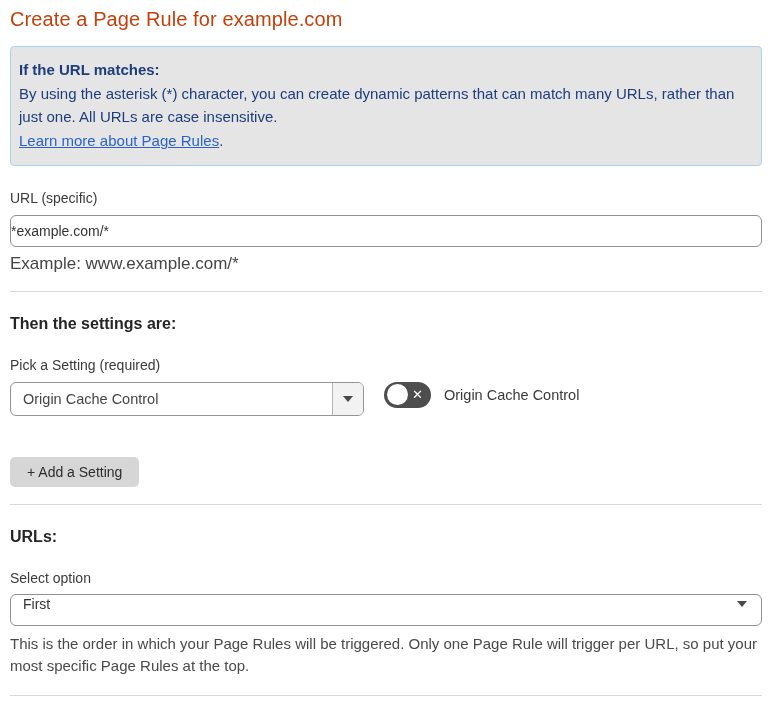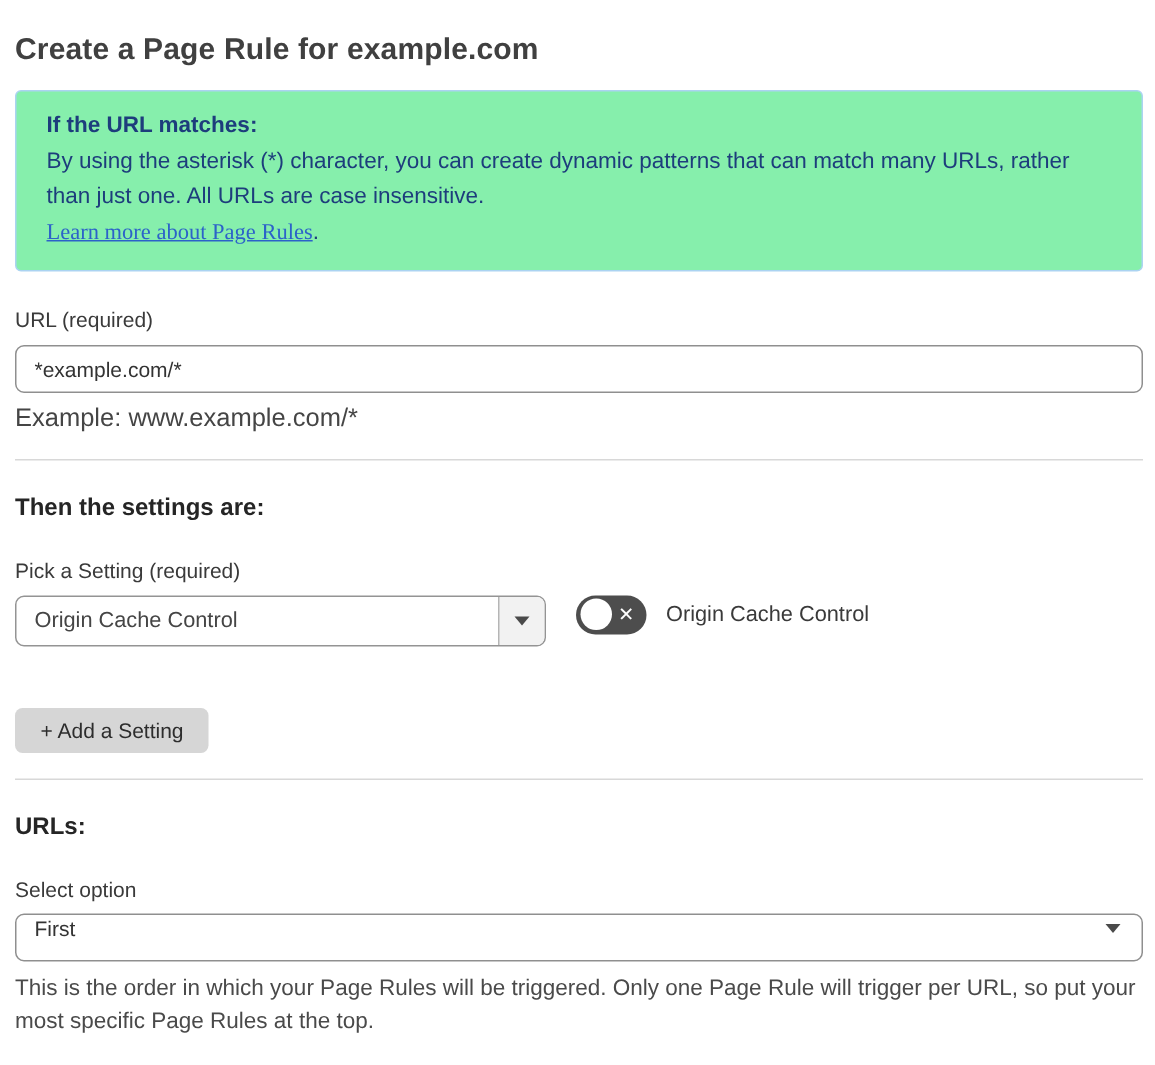--- a/index.html
+++ b/index.html
@@ -8,58 +8,57 @@
     font-family: "Liberation Sans", sans-serif;
     color: #333;
     width: 770px;
     height: 710px;
     overflow: hidden;
   }
   .page { padding: 8px 8px 0 10px; width: 770px; }
 
   h1.page-title {
     font-size: 20px;
-    font-weight: 700;
-    color: #404040;
+    font-weight: 400;
+    color: #c2410c;
     letter-spacing: 0.1px;
-    margin-top: 14px;
+    margin-top: 0;
   }
 
   .info-box {
     margin-top: 15px;
-    background: #86efac;
+    background: #e5e5e5;
     border: 1px solid #abd3f1;
     border-radius: 4px;
-    padding: 11px 16px 12px 20px;
+    padding: 11px 16px 12px 8px;
     color: #1d3d7c;
     font-size: 15px;
     line-height: 1.58;
   }
   .info-box .info-heading { font-weight: 700; font-size: 15px; }
   .info-box a.info-link {
     color: #2c62c9;
     text-decoration: underline;
     cursor: pointer;
-    font-family: Liberation Serif, serif;
   }
   .info-suffix { color: #1d3d7c; }
 
   .field-label {
     font-size: 14px;
     color: #3a3a3a;
     margin-top: 24px;
   }
 
   .text-input {
     margin-top: 9px;
     width: 100%;
     height: 32px;
     border: 1px solid #8f8f8f;
     border-radius: 6px;
-    padding: 0 12px;
+    padding: 0 0;
     font-size: 14px;
     font-family: "Liberation Sans", sans-serif;
     color: #333;
     background: #fff;
     outline: none;
   }
 
   .helper-text {
     margin-top: 7px;
     font-size: 17px;
@@ -197,21 +196,21 @@
 <div class="page">
 
   <h1 class="page-title">Create a Page Rule for example.com</h1>
 
   <div class="info-box">
     <div class="info-heading">If the URL matches:</div>
     <div class="info-body">By using the asterisk (*) character, you can create dynamic patterns that can match many URLs, rather than just one. All URLs are case insensitive.</div>
     <div><a class="info-link">Learn more about Page Rules</a><span class="info-suffix">.</span></div>
   </div>
 
-  <div class="field-label">URL (required)</div>
+  <div class="field-label">URL (specific)</div>
   <input class="text-input" type="text" value="*example.com/*" style="">
   <div class="helper-text">Example: www.example.com/*</div>
 
   <hr class="divider">
 
   <div class="section-heading">Then the settings are:</div>
 
   <div class="field-label">Pick a Setting (required)</div>
 
   <div class="setting-row">

